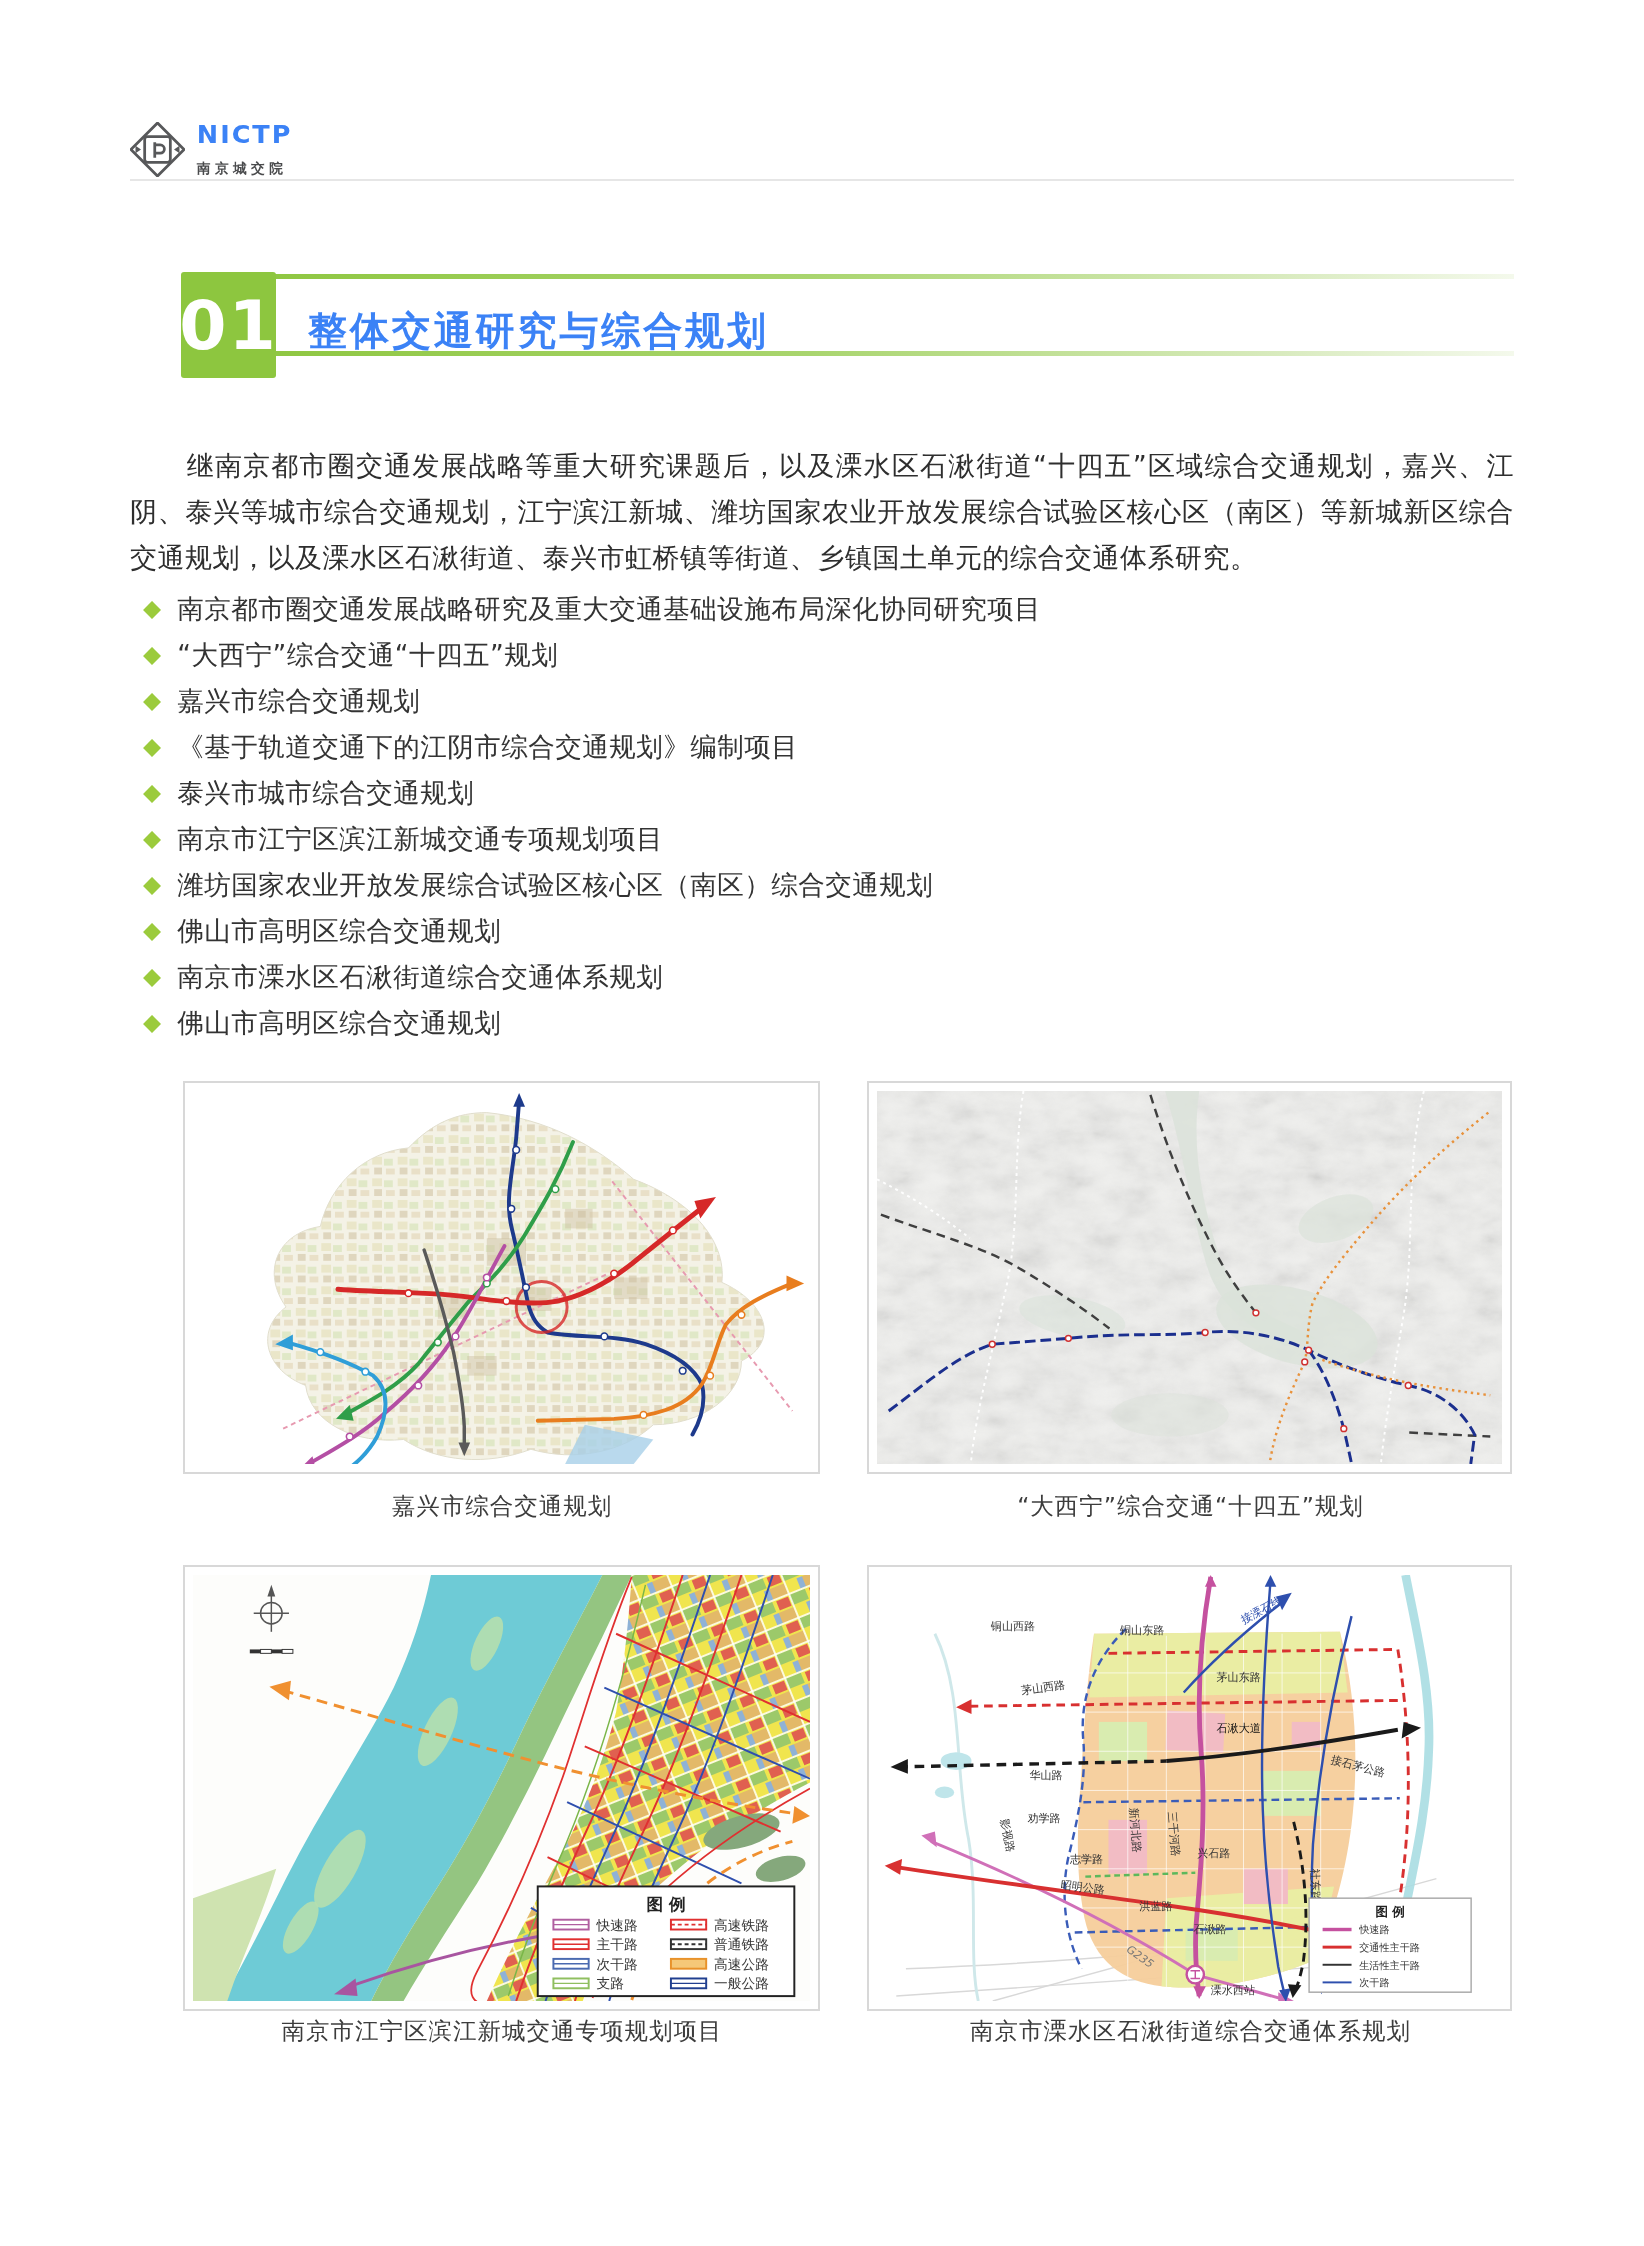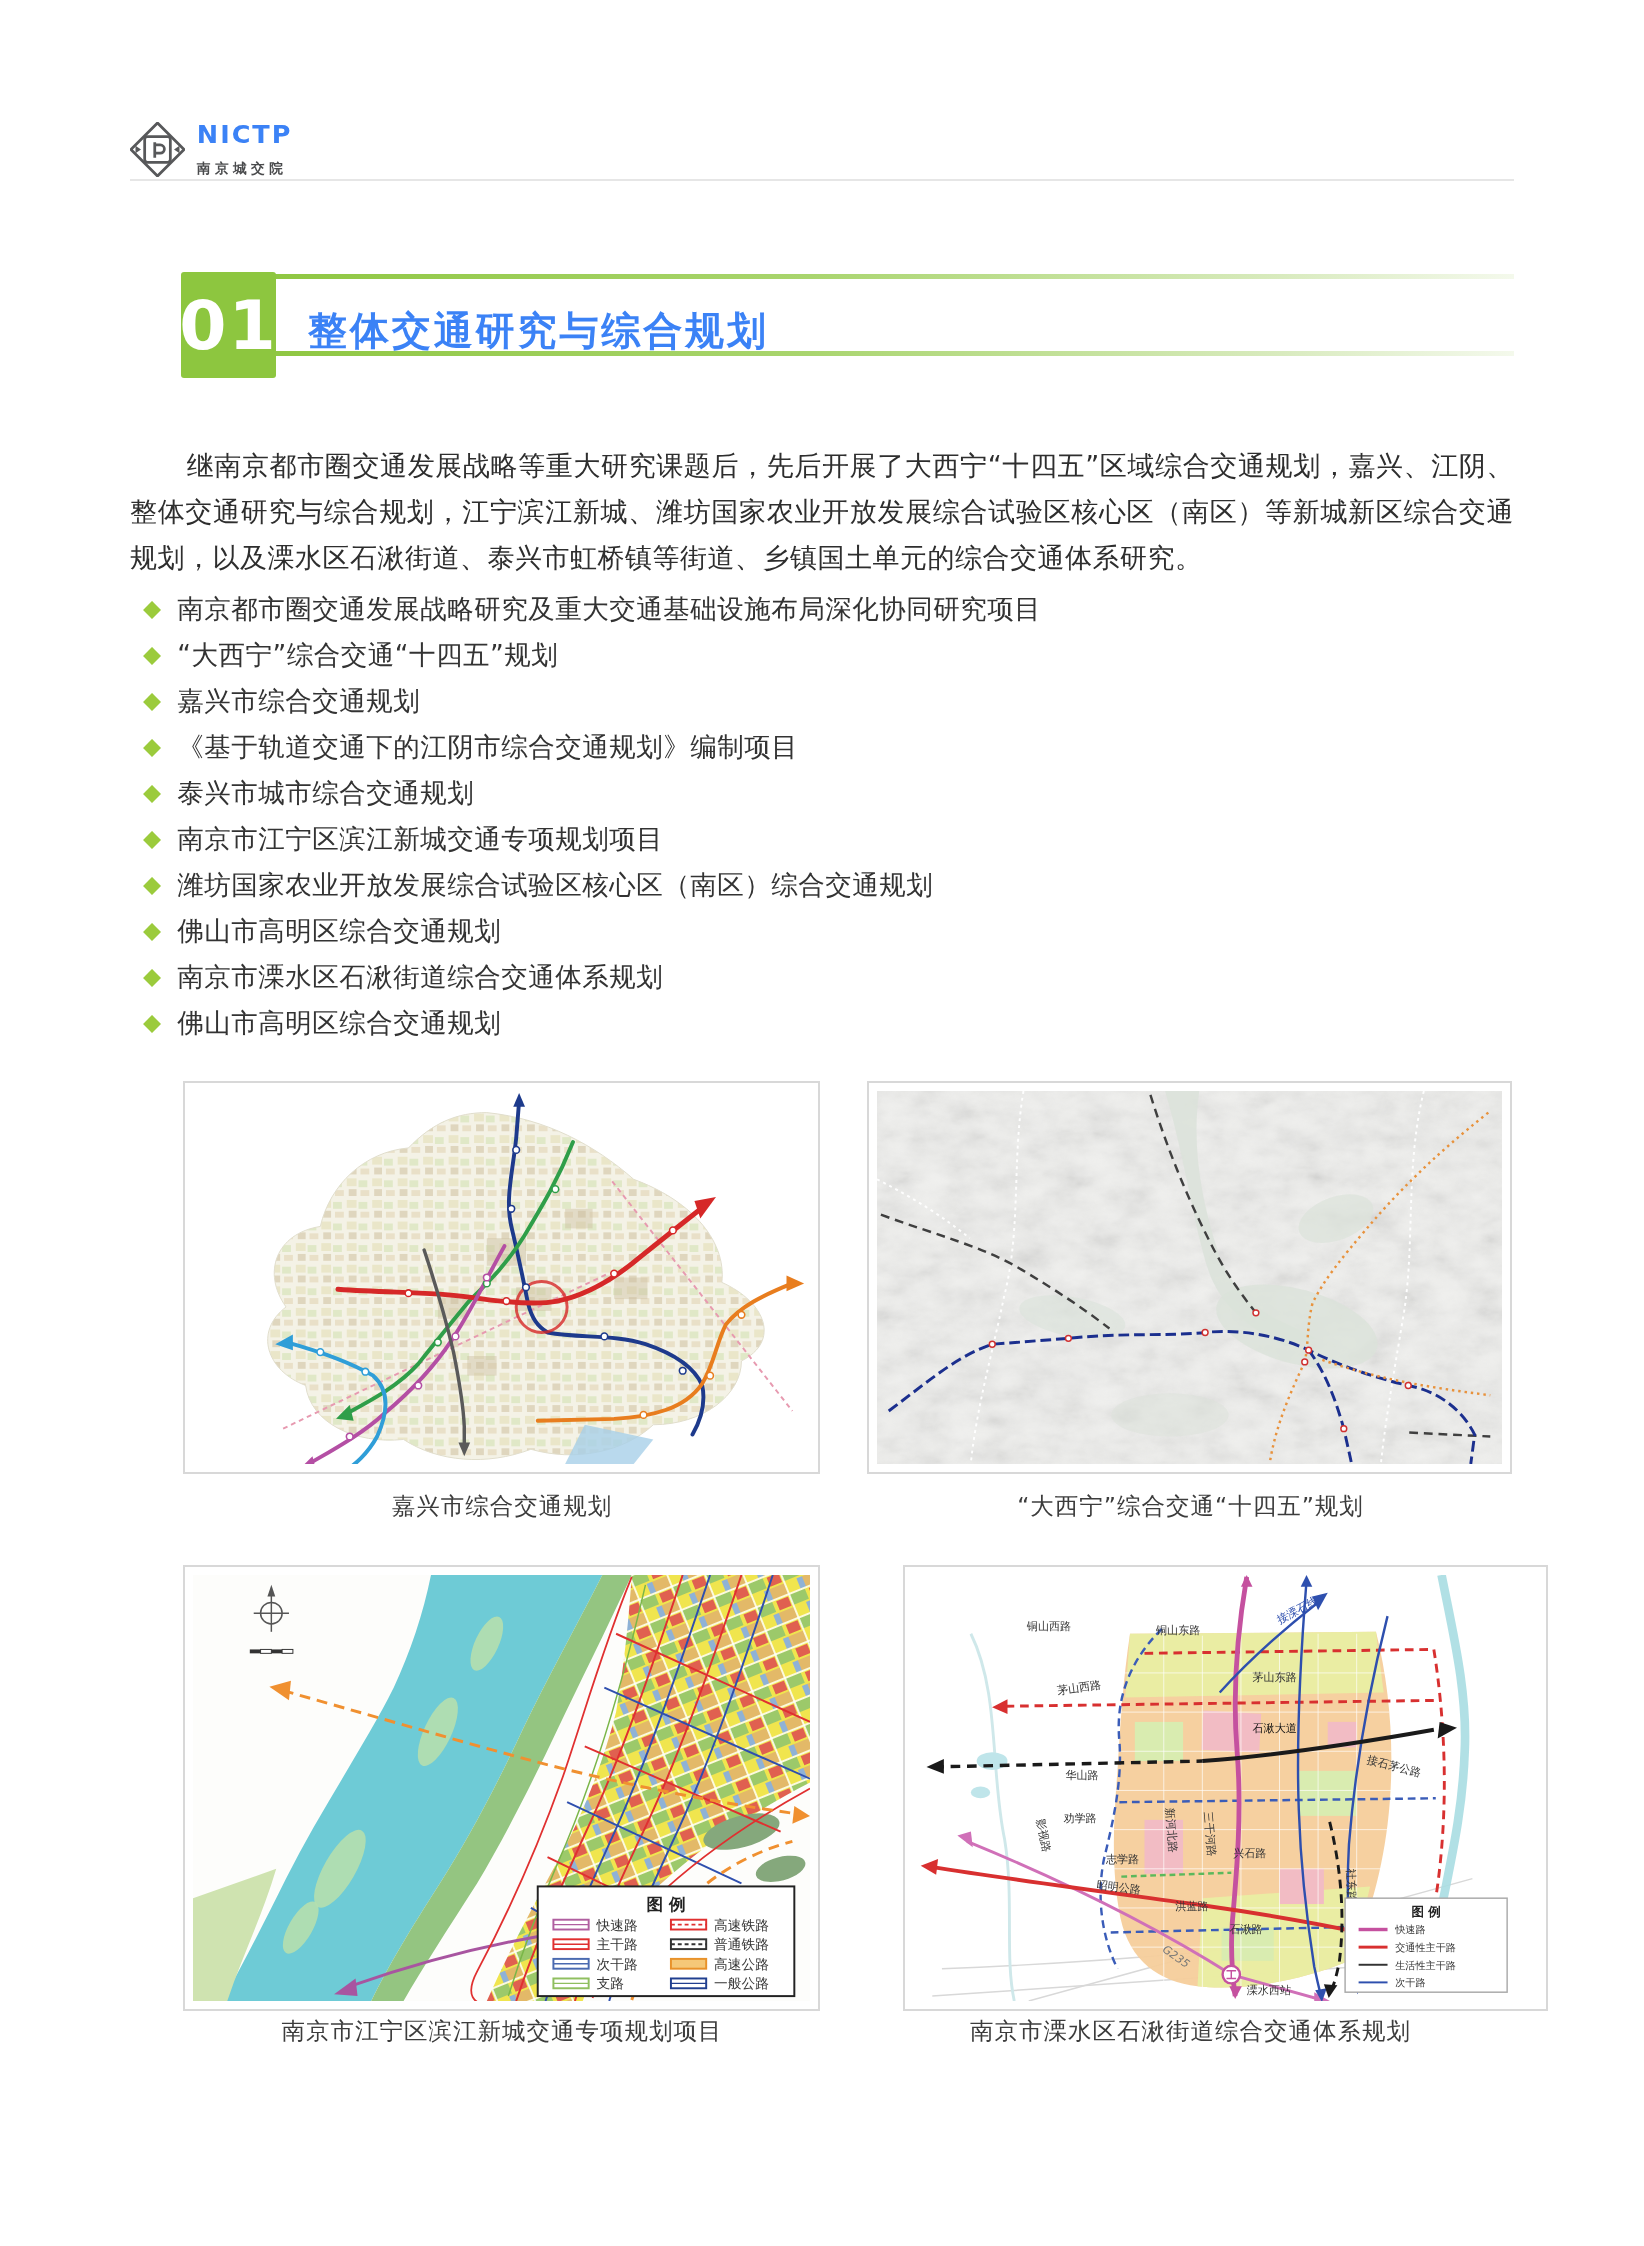--- a/index.html
+++ b/index.html
@@ -39,21 +39,21 @@
   .bullets{left:143px;top:586px;list-style:none;margin:0;padding:0;}
   .bullets li{display:flex;align-items:center;height:46px;font-size:26.5px;color:#333;letter-spacing:0.5px;}
   .bullets .diamond{color:#9bcb3c;font-size:23.5px;margin-right:15.7px;line-height:1;}
 
   
   .fig{position:absolute;background:#fff;border:2.9px solid #d8d8d8;padding:7.8px;}
   .fig svg{display:block;width:100%;height:100%;}
   #fig-jiaxing {left:183px;top:1081px;width:617px;height:373px;}
   #fig-daxining{left:867px;top:1081px;width:625px;height:373px;}
   #fig-binjiang{left:183px;top:1565px;width:617px;height:426px;}
-  #fig-shiqiu  {left:903px;top:1565px;width:625px;height:426px;}
+  #fig-shiqiu  {left:867px;top:1565px;width:625px;height:426px;}
   .caption{position:absolute;font-size:23.5px;color:#3c3c3c;text-align:center;letter-spacing:1px;}
   #cap-jiaxing {left:183px;top:1490px;width:638px;}
   #cap-daxining{left:867px;top:1490px;width:647px;}
   #cap-binjiang{left:183px;top:2015px;width:638px;}
   #cap-shiqiu  {left:867px;top:2015px;width:647px;}
 
   svg text{font-family:"DejaVu Sans","Liberation Sans",sans-serif;}
 </style>
 </head>
 <body>
@@ -74,21 +74,21 @@
     </div>
   </div>
 
   <div class="abs top-rule"></div>
 
   <div class="abs band-line top"></div>
   <div class="abs band-line bottom"></div>
   <div class="abs num-box">01</div>
   <div class="abs band-title">整体交通研究与综合规划</div>
 
-  <p class="abs intro">继南京都市圈交通发展战略等重大研究课题后，先后开展了大西宁“十四五”区域综合交通规划，嘉兴、江阴、整体交通研究与综合规划，江宁滨江新城、潍坊国家农业开放发展综合试验区核心区（南区）等新城新区综合交通规划，以及溧水区石湫街道、泰兴市虹桥镇等街道、乡镇国土单元的综合交通体系研究。</p>
+  <p class="abs intro">继南京都市圈交通发展战略等重大研究课题后，以及溧水区石湫街道“十四五”区域综合交通规划，嘉兴、江阴、泰兴等城市综合交通规划，江宁滨江新城、潍坊国家农业开放发展综合试验区核心区（南区）等新城新区综合交通规划，以及溧水区石湫街道、泰兴市虹桥镇等街道、乡镇国土单元的综合交通体系研究。</p>
 
   <ul class="abs bullets">
     <li>
         <span class="diamond">◆</span>
         <span>南京都市圈交通发展战略研究及重大交通基础设施布局深化协同研究项目</span>
       </li>
     <li>
         <span class="diamond">◆</span>
         <span>“大西宁”综合交通“十四五”规划</span>
       </li>

